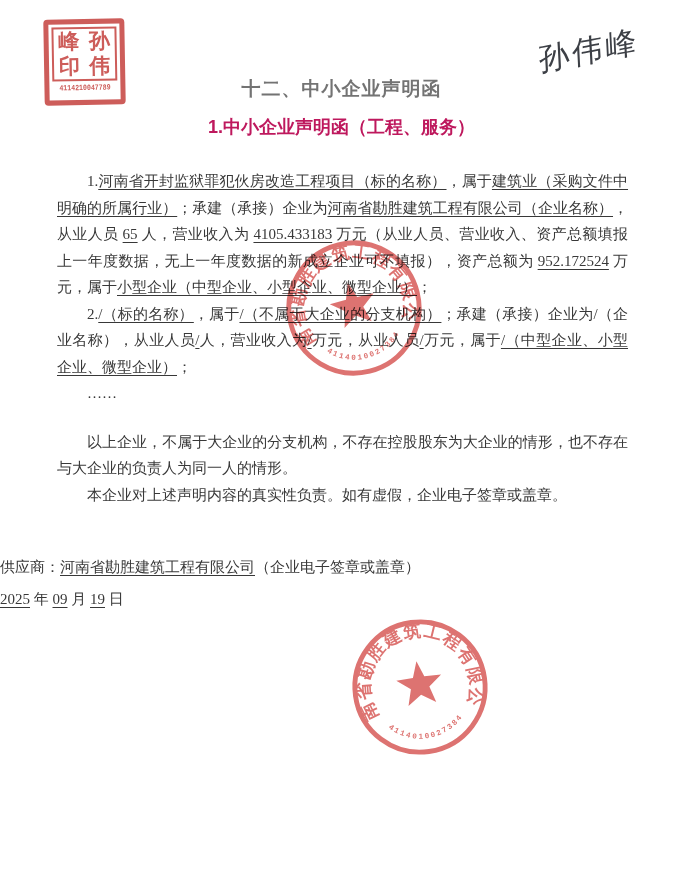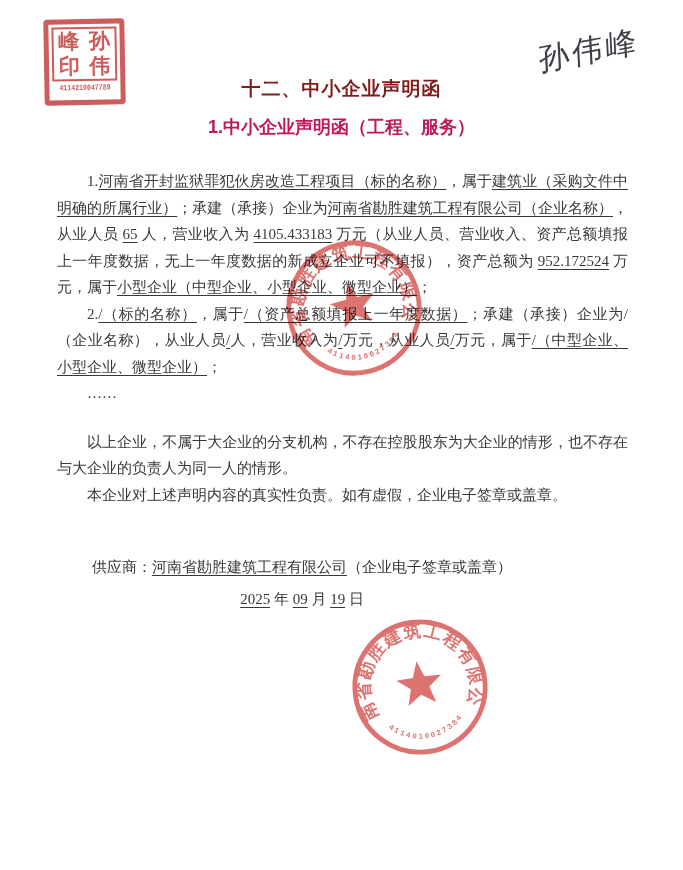--- a/index.html
+++ b/index.html
@@ -16,21 +16,21 @@
   }
 
   
   .doc-title {
     padding-top: 76px;
     text-align: center;
     font-family: "Liberation Sans", sans-serif;
     font-weight: bold;
     font-size: 19px;
     letter-spacing: 1px;
-    color: #7f1d1d;
+    color: #737373;
   }
   .doc-subtitle {
     margin-top: 13px;
     text-align: center;
     font-family: "Liberation Sans", sans-serif;
     font-weight: bold;
     font-size: 18px;
     color: #be185d;
   }
 
@@ -45,21 +45,21 @@
   .doc-body p.gap { margin-top: 22px; }
   .u {
     text-decoration: underline;
     text-underline-offset: 3px;
     text-decoration-thickness: 1px;
   }
 
   
   .doc-footer {
     margin: 46px 79px 0 0;
-    text-align: center;
+    text-align: left;
     font-size: 15px;
     line-height: 26.5px;
   }
   .doc-footer .date-line { margin-top: 5px; }
 
   
   .signature {
     position: absolute;
     top: 30px;
     left: 538px;
@@ -149,21 +149,21 @@
     <div class="seal-id">4114210047789</div>
   </div>
 
   <div class="signature">孙伟峰</div>
 
   <div class="doc-title">十二、中小企业声明函</div>
   <div class="doc-subtitle">1.中小企业声明函（工程、服务）</div>
 
   <div class="doc-body">
       <p class="para"><span>1.</span><span class="u">河南省开封监狱罪犯伙房改造工程项目（标的名称）</span><span>，属于</span><span class="u">建筑业（采购文件中明确的所属行业）</span><span>；承建（承接）企业为</span><span class="u">河南省勘胜建筑工程有限公司（企业名称）</span><span>，从业人员 </span><span class="u">65</span><span> 人，营业收入为 </span><span class="u">4105.433183</span><span> 万元（从业人员、营业收入、资产总额填报上一年度数据，无上一年度数据的新成立企业可不填报），资产总额为 </span><span class="u">952.172524</span><span> 万元，属于</span><span class="u">小型企业（中型企业、小型企业、微型企业）</span><span>；</span></p>
-      <p class="para"><span>2.</span><span class="u">/（标的名称）</span><span>，属于</span><span class="u">/（资产总额填报上一年度数据）</span><span>；承建（承接）企业为/（企业名称），从业人员</span><span class="u">/</span><span>人，营业收入为</span><span class="u">/</span><span>万元，从业人员</span><span class="u">/</span><span>万元，属于</span><span class="u">/（中型企业、小型企业、微型企业）</span><span>；</span></p>
+      <p class="para"><span>2.</span><span class="u">/（标的名称）</span><span>，属于</span><span class="u">/（不属于大企业的分支机构）</span><span>；承建（承接）企业为/（企业名称），从业人员</span><span class="u">/</span><span>人，营业收入为</span><span class="u">/</span><span>万元，从业人员</span><span class="u">/</span><span>万元，属于</span><span class="u">/（中型企业、小型企业、微型企业）</span><span>；</span></p>
       <p class="para"><span>……</span></p>
       <p class="para gap"><span>以上企业，不属于大企业的分支机构，不存在控股股东为大企业的情形，也不存在与大企业的负责人为同一人的情形。</span></p>
       <p class="para"><span>本企业对上述声明内容的真实性负责。如有虚假，企业电子签章或盖章。</span></p>
     </div>
 
   <div class="doc-footer">
     <div class="supplier-line"><span>供应商：</span><span class="u">河南省勘胜建筑工程有限公司</span><span>（企业电子签章或盖章）</span></div>
     <div class="date-line"><span class="u">2025</span><span> 年 </span><span class="u">09</span><span> 月 </span><span class="u">19</span><span> 日</span></div>
   </div>
 

